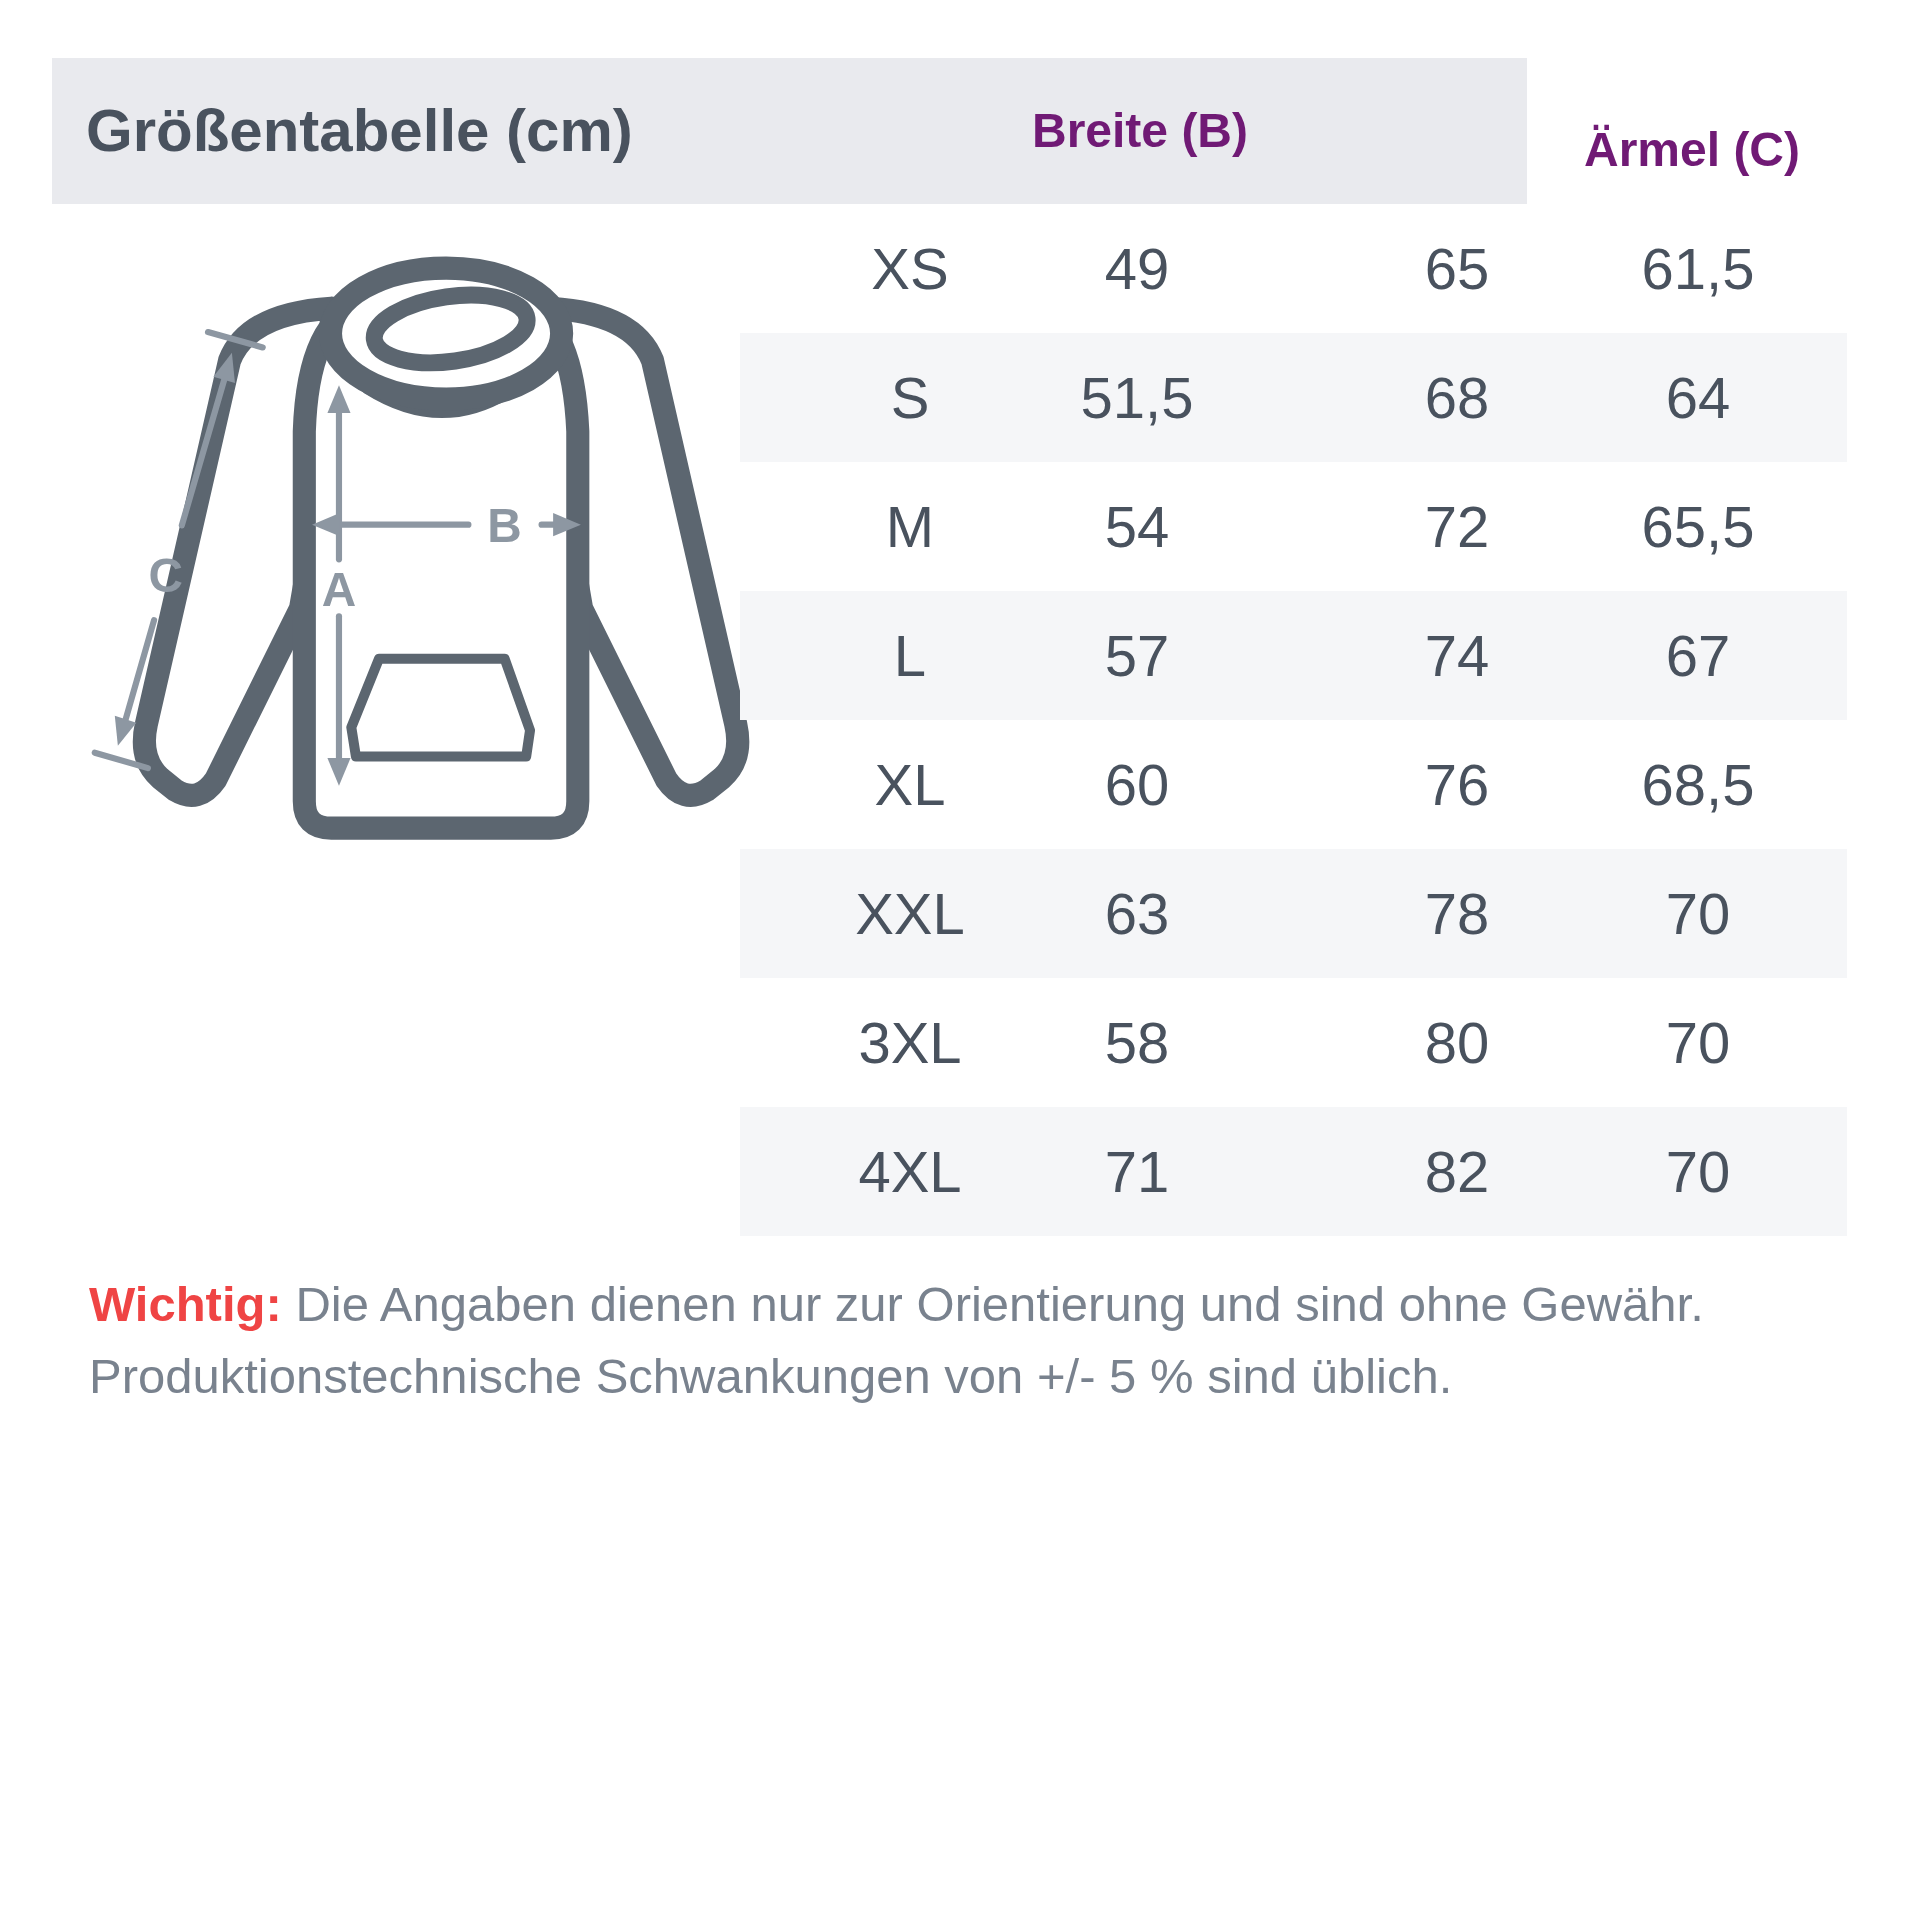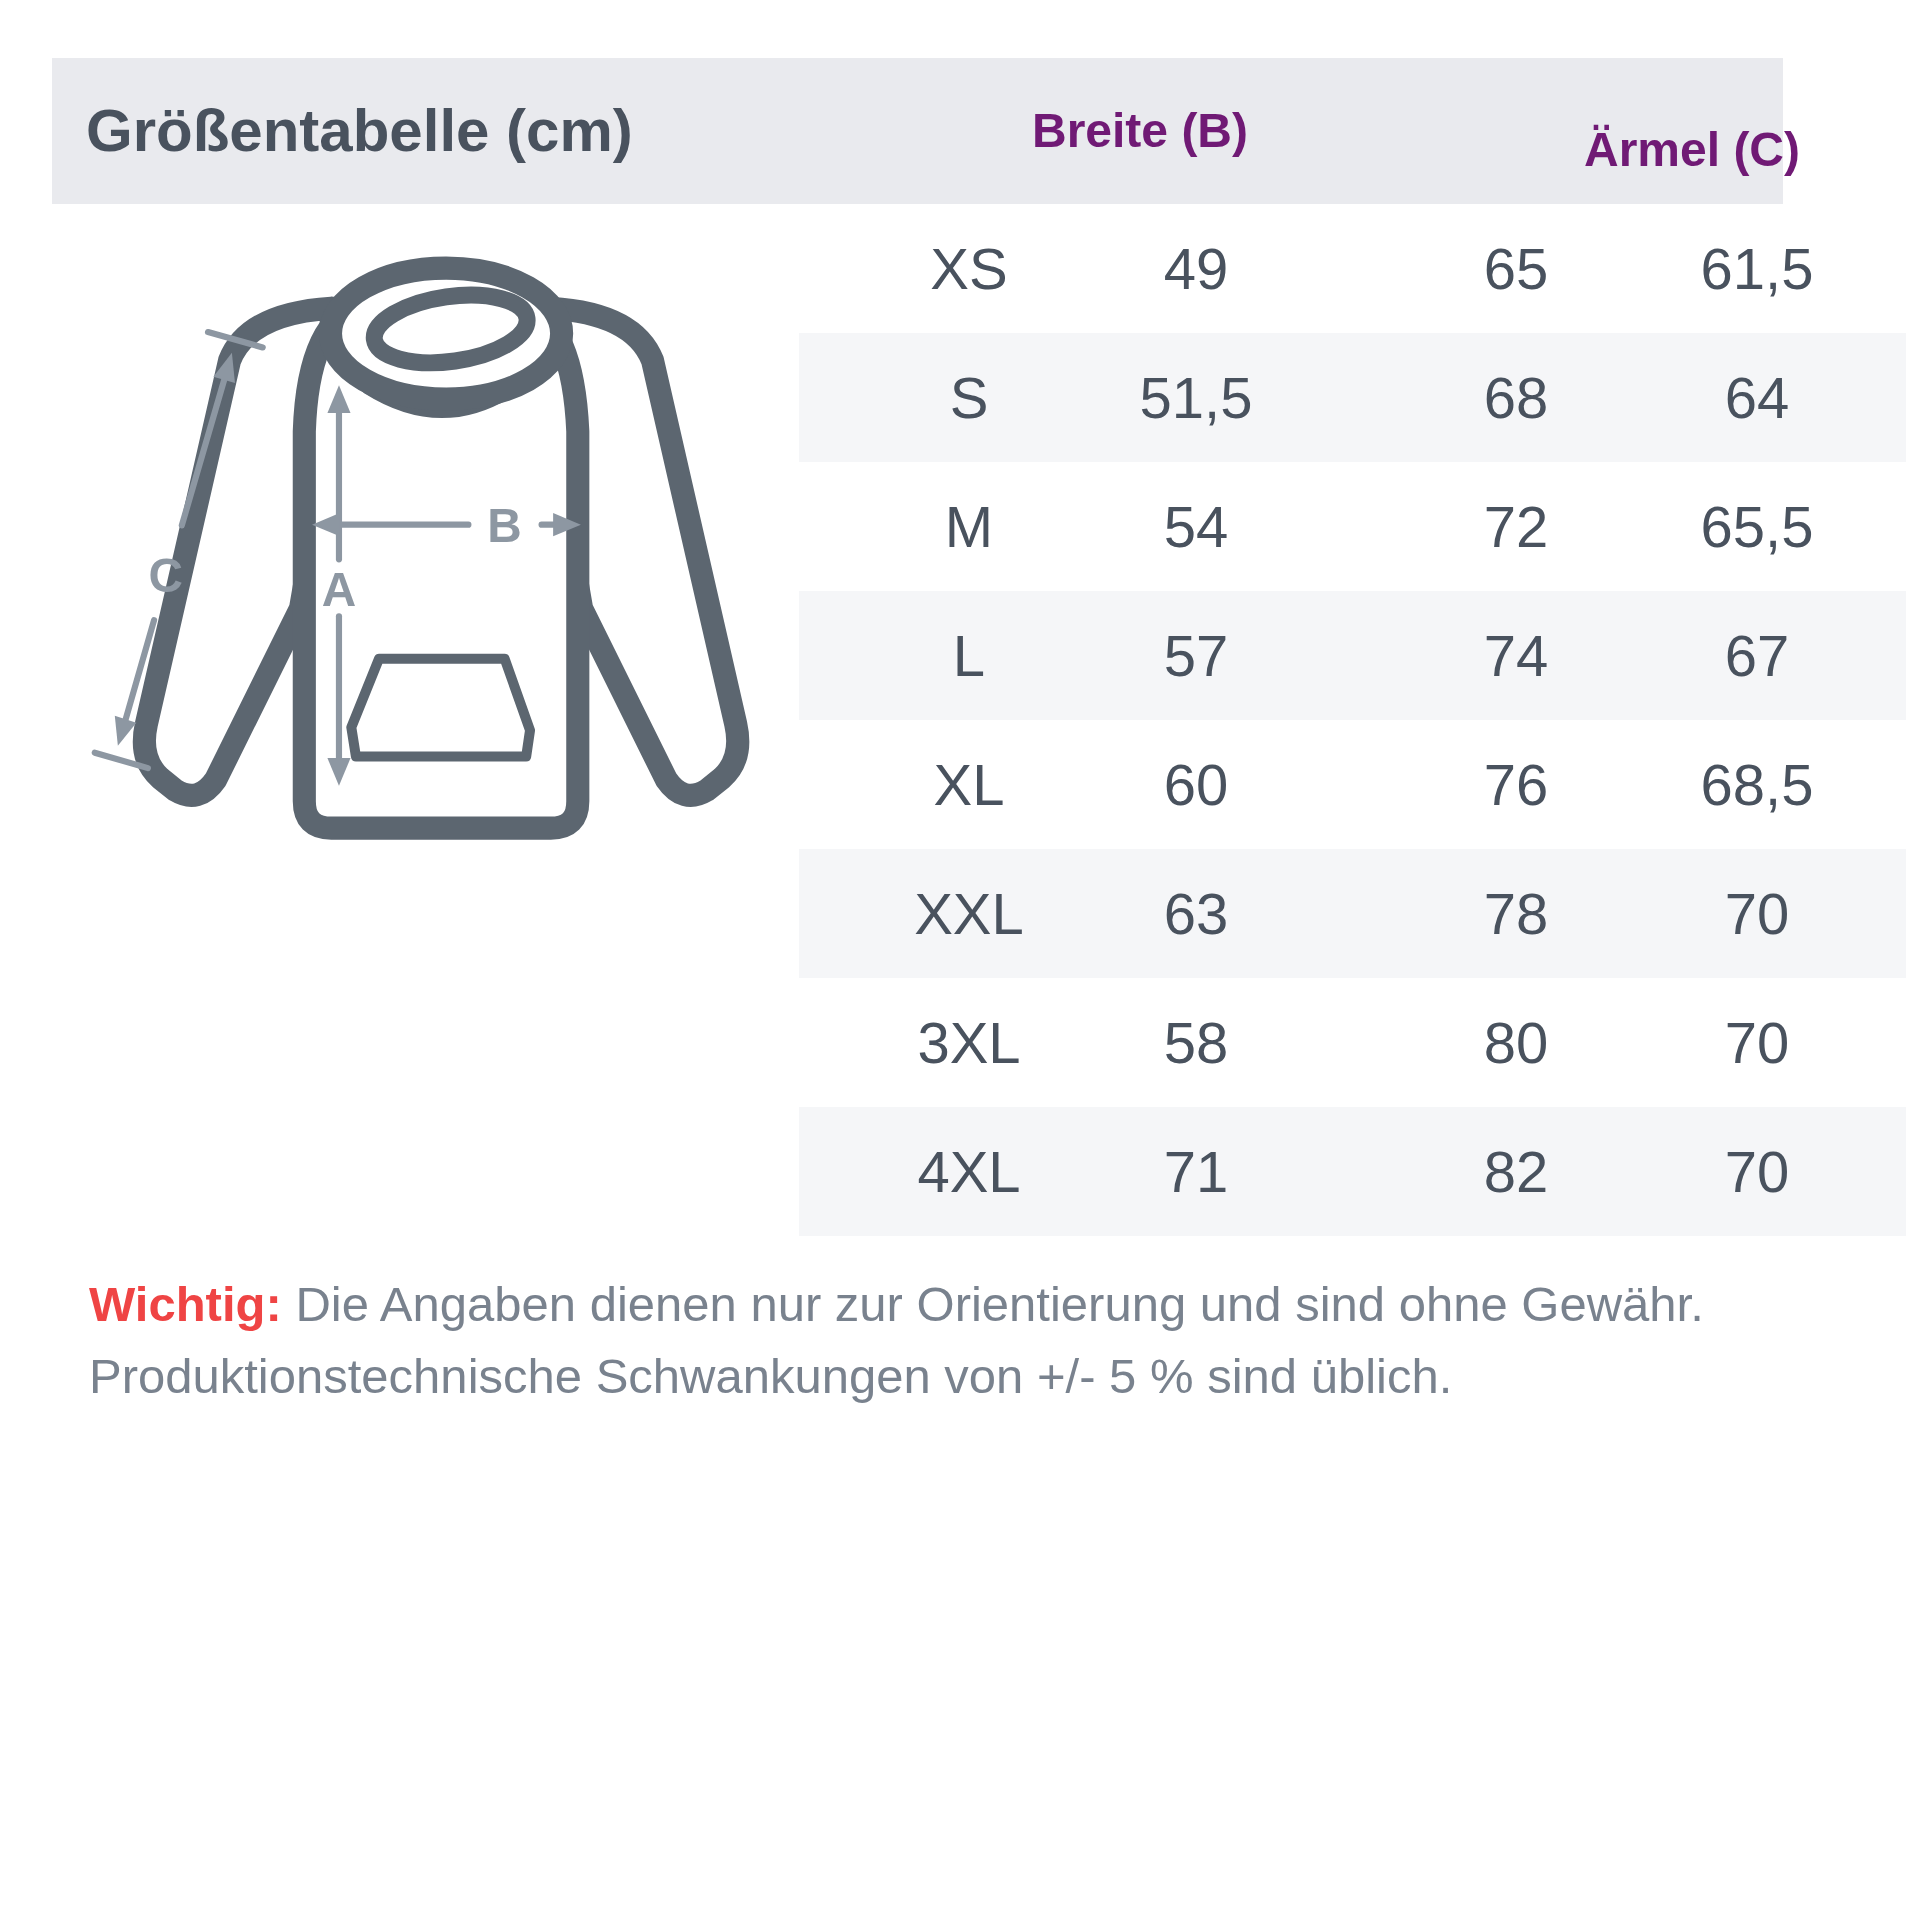--- a/index.html
+++ b/index.html
@@ -7,39 +7,39 @@
   body {
     position:relative;
     background:#ffffff;
     font-family:"Liberation Sans", sans-serif;
     color:#49525e;
     overflow:hidden;
   }
   
   .header-bar {
     position:absolute; left:52px; top:58px;
-    width:1731px; height:146px;
+    width:1475px; height:146px;
     background:#e9eaee;
   }
   .header-title {
     position:absolute; left:34px; top:0;
     line-height:146px; font-size:60px; font-weight:bold;
     white-space:nowrap; color:#49525e;
   }
   .col-head {
     position:absolute; top:0; transform:translateX(-50%);
     line-height:146px; font-size:48px; font-weight:bold;
     white-space:nowrap; color:#701a75;
   }
   .col-head.c1 { left:1088px; }
   .col-head.c2 { left:1358px; }
   .col-head.c3 { left:1640px;margin-top:19px; }
 
   
-  .size-table { position:absolute; left:799px; top:204px; width:1107px; }
+  .size-table { position:absolute; left:740px; top:204px; width:1107px; }
   .size-row { position:relative; width:1107px; height:129px; }
   .size-row.alt { background:#f5f6f8; }
   .cell {
     position:absolute; top:0; transform:translateX(-50%);
     line-height:129px; font-size:58px; color:#49525e; white-space:nowrap;
   }
   .cell.size   { left:170px; }
   .cell.breite { left:397px; }
   .cell.hoehe  { left:705px;margin-left:12px; }
   .cell.aermel { left:958px; }

